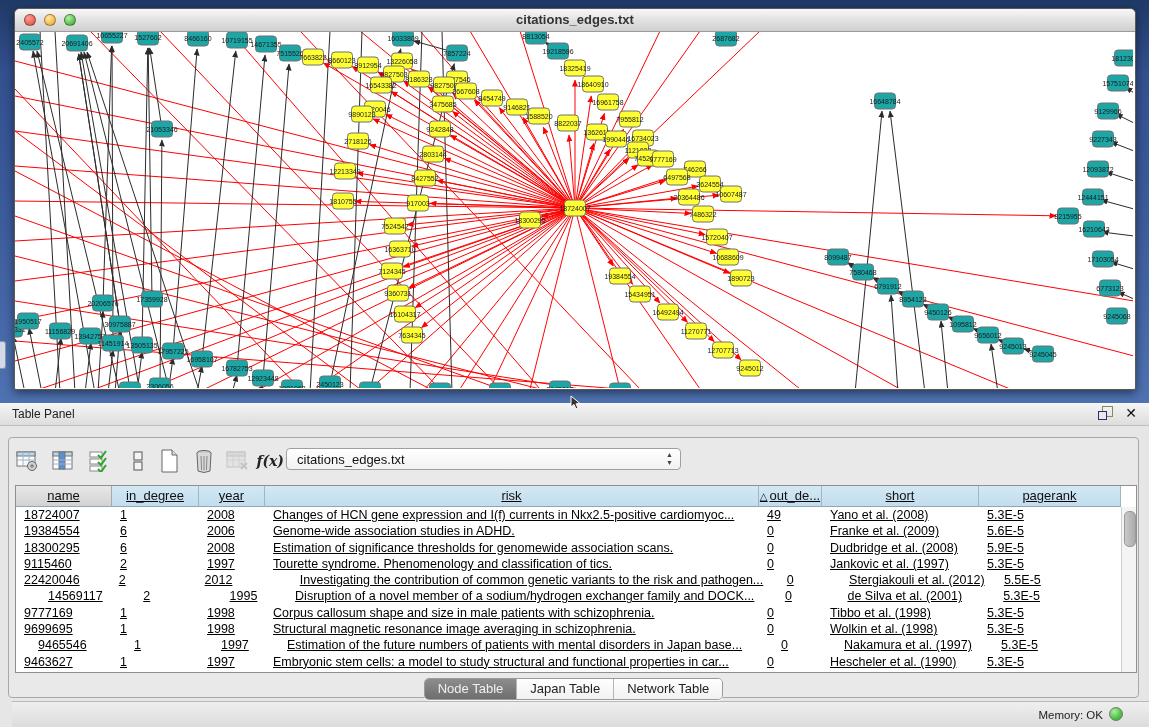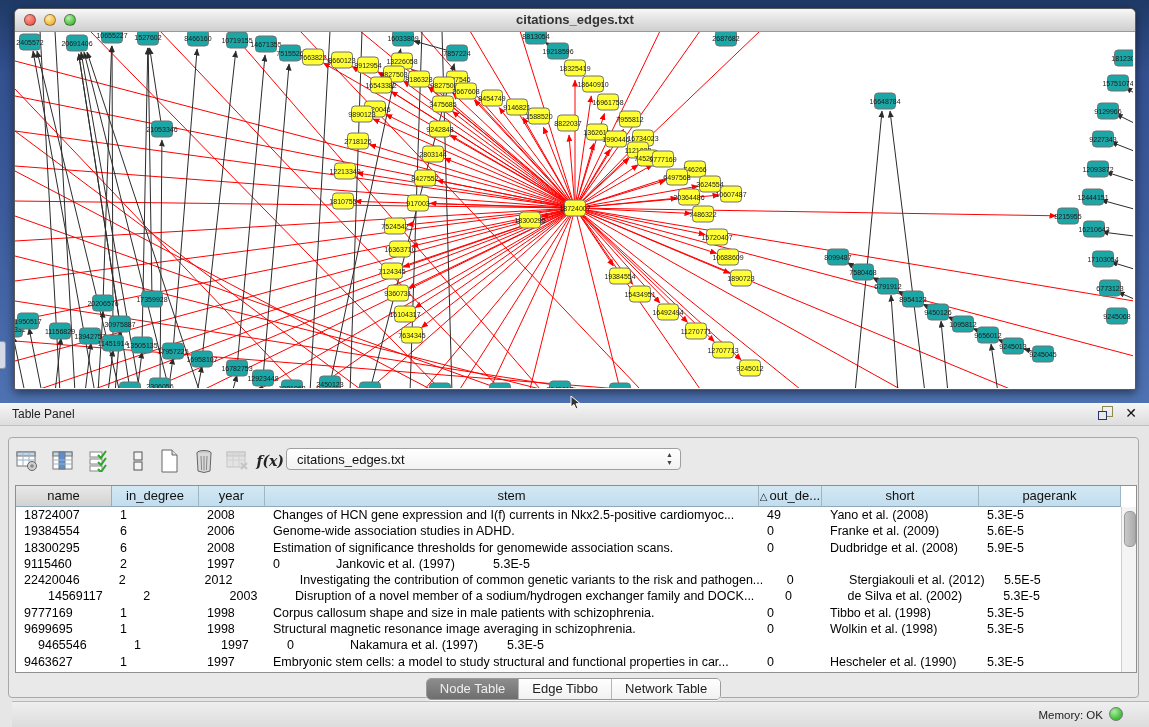--- a/index.html
+++ b/index.html
@@ -60,21 +60,21 @@
   .combo{
     position:absolute;left:277px;top:10px;width:395px;height:22px;box-sizing:border-box;
     background:linear-gradient(180deg,#ffffff,#f2f2f2);
     border:1px solid #9f9f9f;border-radius:4px;cursor:pointer;
   }
   .combo-val{position:absolute;left:10px;top:3px;font-size:13px;color:#111;}
   .combo-arrows{position:absolute;right:7px;top:2px;font-size:7px;line-height:8px;color:#444;text-align:center;}
   
   .grid{
     position:absolute;left:6px;top:47px;width:1122px;height:188px;box-sizing:border-box;
-    border:1px solid #8f8f8f;background:#fff;overflow:hidden;
+    border:1px solid #8f8f8f;background:#fff;overflow:hidden;text-decoration:underline;
   }
   .grid-head{display:flex;height:21px;}
   .gh-cell{
     box-sizing:border-box;height:21px;
     background:linear-gradient(180deg,#d3e8f4,#c2ddee);
     border-right:1px solid #9fb6c4;border-bottom:1px solid #8fa8b8;
     font-size:13px;color:#111;text-align:center;line-height:20px;
     overflow:hidden;white-space:nowrap;cursor:pointer;
   }
   .gh-cell.first{background:linear-gradient(180deg,#e8e8e8,#d2d2d2);border-right:1px solid #a8a8a8;}
@@ -625,21 +625,21 @@
     <div class="combo">
       <span class="combo-val">citations_edges.txt</span>
       <span class="combo-arrows">▲<br>▼</span>
     </div>
 
     <div class="grid">
       <div class="grid-head" id="grid-head">
           <div class="gh-cell first" style="width: 96px;">name</div>
           <div class="gh-cell" style="width: 87px;">in_degree</div>
           <div class="gh-cell" style="width: 66px;">year</div>
-          <div class="gh-cell" style="width: 494px;">stem</div>
+          <div class="gh-cell" style="width: 494px;">risk</div>
           <div class="gh-cell" style="width: 63px;"><span class="sort-tri">△</span>out_de...</div>
           <div class="gh-cell" style="width: 157px;">short</div>
           <div class="gh-cell" style="width: 142px;">pagerank</div>
         </div>
       <div class="grid-body" id="grid-body">
           <div class="g-row">
             <div class="g-cell" style="width: 96px;">18724007</div>
             <div class="g-cell" style="width: 87px;">1</div>
             <div class="g-cell" style="width: 66px;">2008</div>
             <div class="g-cell" style="width: 494px;">Changes of HCN gene expression and I(f) currents in Nkx2.5-positive cardiomyoc...</div>
@@ -662,40 +662,41 @@
             <div class="g-cell" style="width: 66px;">2008</div>
             <div class="g-cell" style="width: 494px;">Estimation of significance thresholds for genomewide association scans.</div>
             <div class="g-cell" style="width: 63px;">0</div>
             <div class="g-cell" style="width: 157px;">Dudbridge et al. (2008)</div>
             <div class="g-cell" style="width: 142px;">5.9E-5</div>
           </div>
           <div class="g-row">
             <div class="g-cell" style="width: 96px;">9115460</div>
             <div class="g-cell" style="width: 87px;">2</div>
             <div class="g-cell" style="width: 66px;">1997</div>
+            <div class="g-cell" style="width: 494px;">Tourette syndrome. Phenomenology and classification of tics.</div>
             <div class="g-cell" style="width: 63px;">0</div>
             <div class="g-cell" style="width: 157px;">Jankovic et al. (1997)</div>
             <div class="g-cell" style="width: 142px;">5.3E-5</div>
           </div>
           <div class="g-row">
             <div class="g-cell" style="width: 96px;">22420046</div>
             <div class="g-cell" style="width: 87px;">2</div>
             <div class="g-cell" style="width: 66px;">2012</div>
             <div class="g-cell" style="width: 494px; margin-left: 30px;">Investigating the contribution of common genetic variants to the risk and pathogen...</div>
             <div class="g-cell" style="width: 63px;">0</div>
             <div class="g-cell" style="width: 157px;">Stergiakouli et al. (2012)</div>
             <div class="g-cell" style="width: 142px;">5.5E-5</div>
           </div>
           <div class="g-row">
             <div class="g-cell" style="width: 96px; margin-left: 24px;">14569117</div>
             <div class="g-cell" style="width: 87px;">2</div>
-            <div class="g-cell" style="width: 66px;">2003</div>
+            <div class="g-cell" style="width: 66px;">1995</div>
             <div class="g-cell" style="width: 494px;">Disruption of a novel member of a sodium/hydrogen exchanger family and DOCK...</div>
             <div class="g-cell" style="width: 63px;">0</div>
-            <div class="g-cell" style="width: 157px;">de Silva et al. (2002)</div>
+            <div class="g-cell" style="width: 157px;">de Silva et al. (2001)</div>
             <div class="g-cell" style="width: 142px;">5.3E-5</div>
           </div>
           <div class="g-row">
             <div class="g-cell" style="width: 96px;">9777169</div>
             <div class="g-cell" style="width: 87px;">1</div>
             <div class="g-cell" style="width: 66px;">1998</div>
             <div class="g-cell" style="width: 494px;">Corpus callosum shape and size in male patients with schizophrenia.</div>
             <div class="g-cell" style="width: 63px;">0</div>
             <div class="g-cell" style="width: 157px;">Tibbo et al. (1998)</div>
             <div class="g-cell" style="width: 142px;">5.3E-5</div>
@@ -706,20 +707,21 @@
             <div class="g-cell" style="width: 66px;">1998</div>
             <div class="g-cell" style="width: 494px;">Structural magnetic resonance image averaging in schizophrenia.</div>
             <div class="g-cell" style="width: 63px;">0</div>
             <div class="g-cell" style="width: 157px;">Wolkin et al. (1998)</div>
             <div class="g-cell" style="width: 142px;">5.3E-5</div>
           </div>
           <div class="g-row">
             <div class="g-cell" style="width: 96px; margin-left: 14px;">9465546</div>
             <div class="g-cell" style="width: 87px;">1</div>
             <div class="g-cell" style="width: 66px;">1997</div>
+            <div class="g-cell" style="width: 494px;">Estimation of the future numbers of patients with mental disorders in Japan base...</div>
             <div class="g-cell" style="width: 63px;">0</div>
             <div class="g-cell" style="width: 157px;">Nakamura et al. (1997)</div>
             <div class="g-cell" style="width: 142px;">5.3E-5</div>
           </div>
           <div class="g-row">
             <div class="g-cell" style="width: 96px;">9463627</div>
             <div class="g-cell" style="width: 87px;">1</div>
             <div class="g-cell" style="width: 66px;">1997</div>
             <div class="g-cell" style="width: 494px;">Embryonic stem cells: a model to study structural and functional properties in car...</div>
             <div class="g-cell" style="width: 63px;">0</div>
@@ -728,21 +730,21 @@
           </div>
         </div>
       <div class="vscroll">
         <div class="vthumb"></div>
       </div>
     </div>
 
     <div class="tabs-wrap">
       <div class="seg" id="seg-tabs">
           <div class="seg-btn sel">Node Table</div>
-          <div class="seg-btn">Edge Tibbo</div>
+          <div class="seg-btn">Japan Table</div>
           <div class="seg-btn">Network Table</div>
         </div>
     </div>
   </div>
 </div>
 
 <div class="status-bar">
   <span class="mem-label">Memory: OK</span>
   <span class="mem-dot"></span>
 </div>

